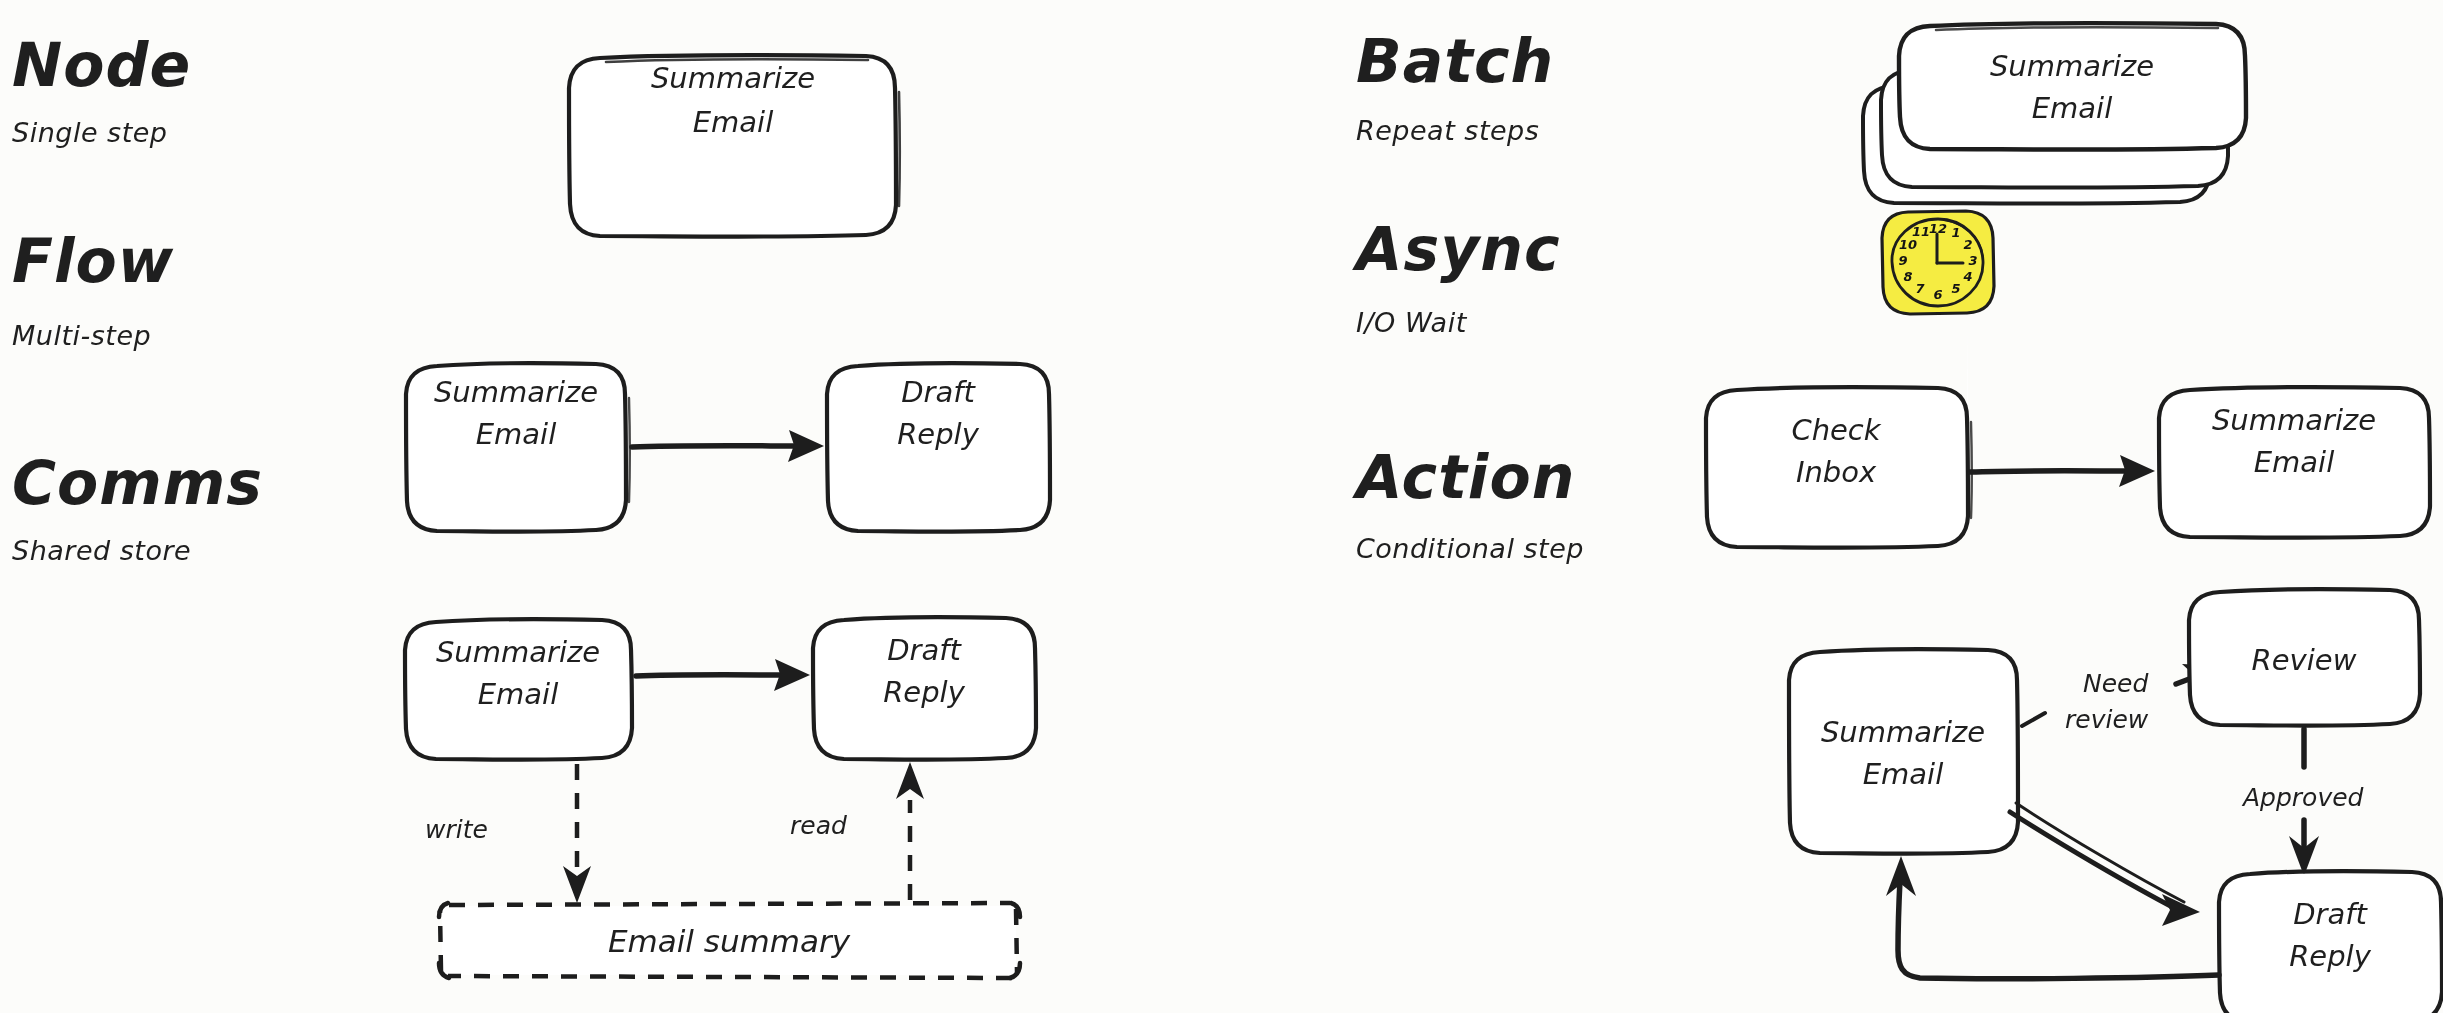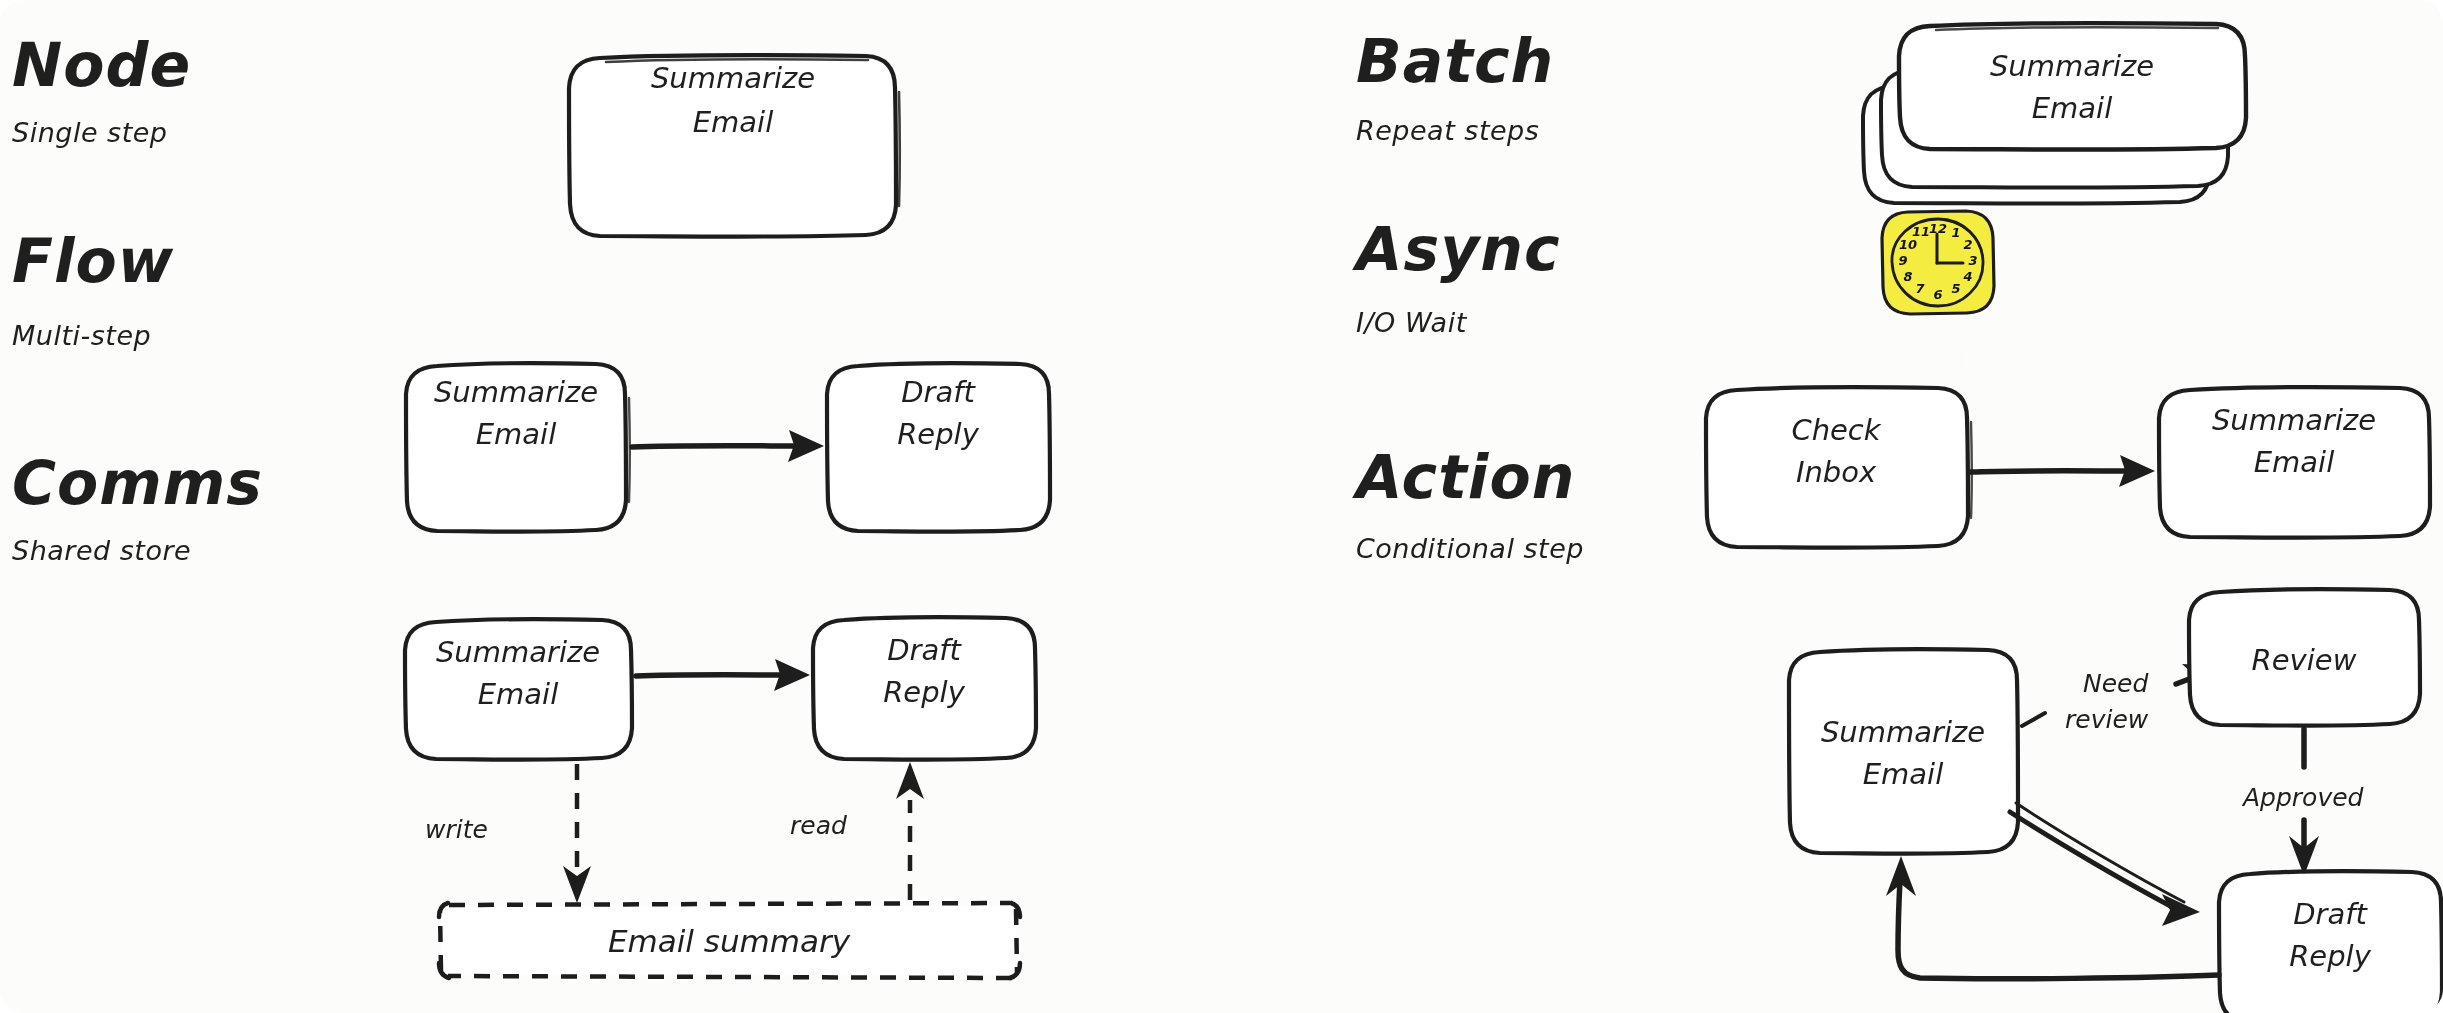--- a/index.html
+++ b/index.html
@@ -10,21 +10,20 @@
   }
   body {
     font-family: "DejaVu Sans", sans-serif;
   }
   #canvas {
     position: relative;
     width: 2443px;
     height: 1013px;
     background: #fcfcfa;
     overflow: hidden;
-    border-radius: 24px;
   }
   #sketch {
     position: absolute;
     left: 0;
     top: 0;
     width: 2443px;
     height: 1013px;
   }
   .hand {
     font-family: "DejaVu Sans", sans-serif;

